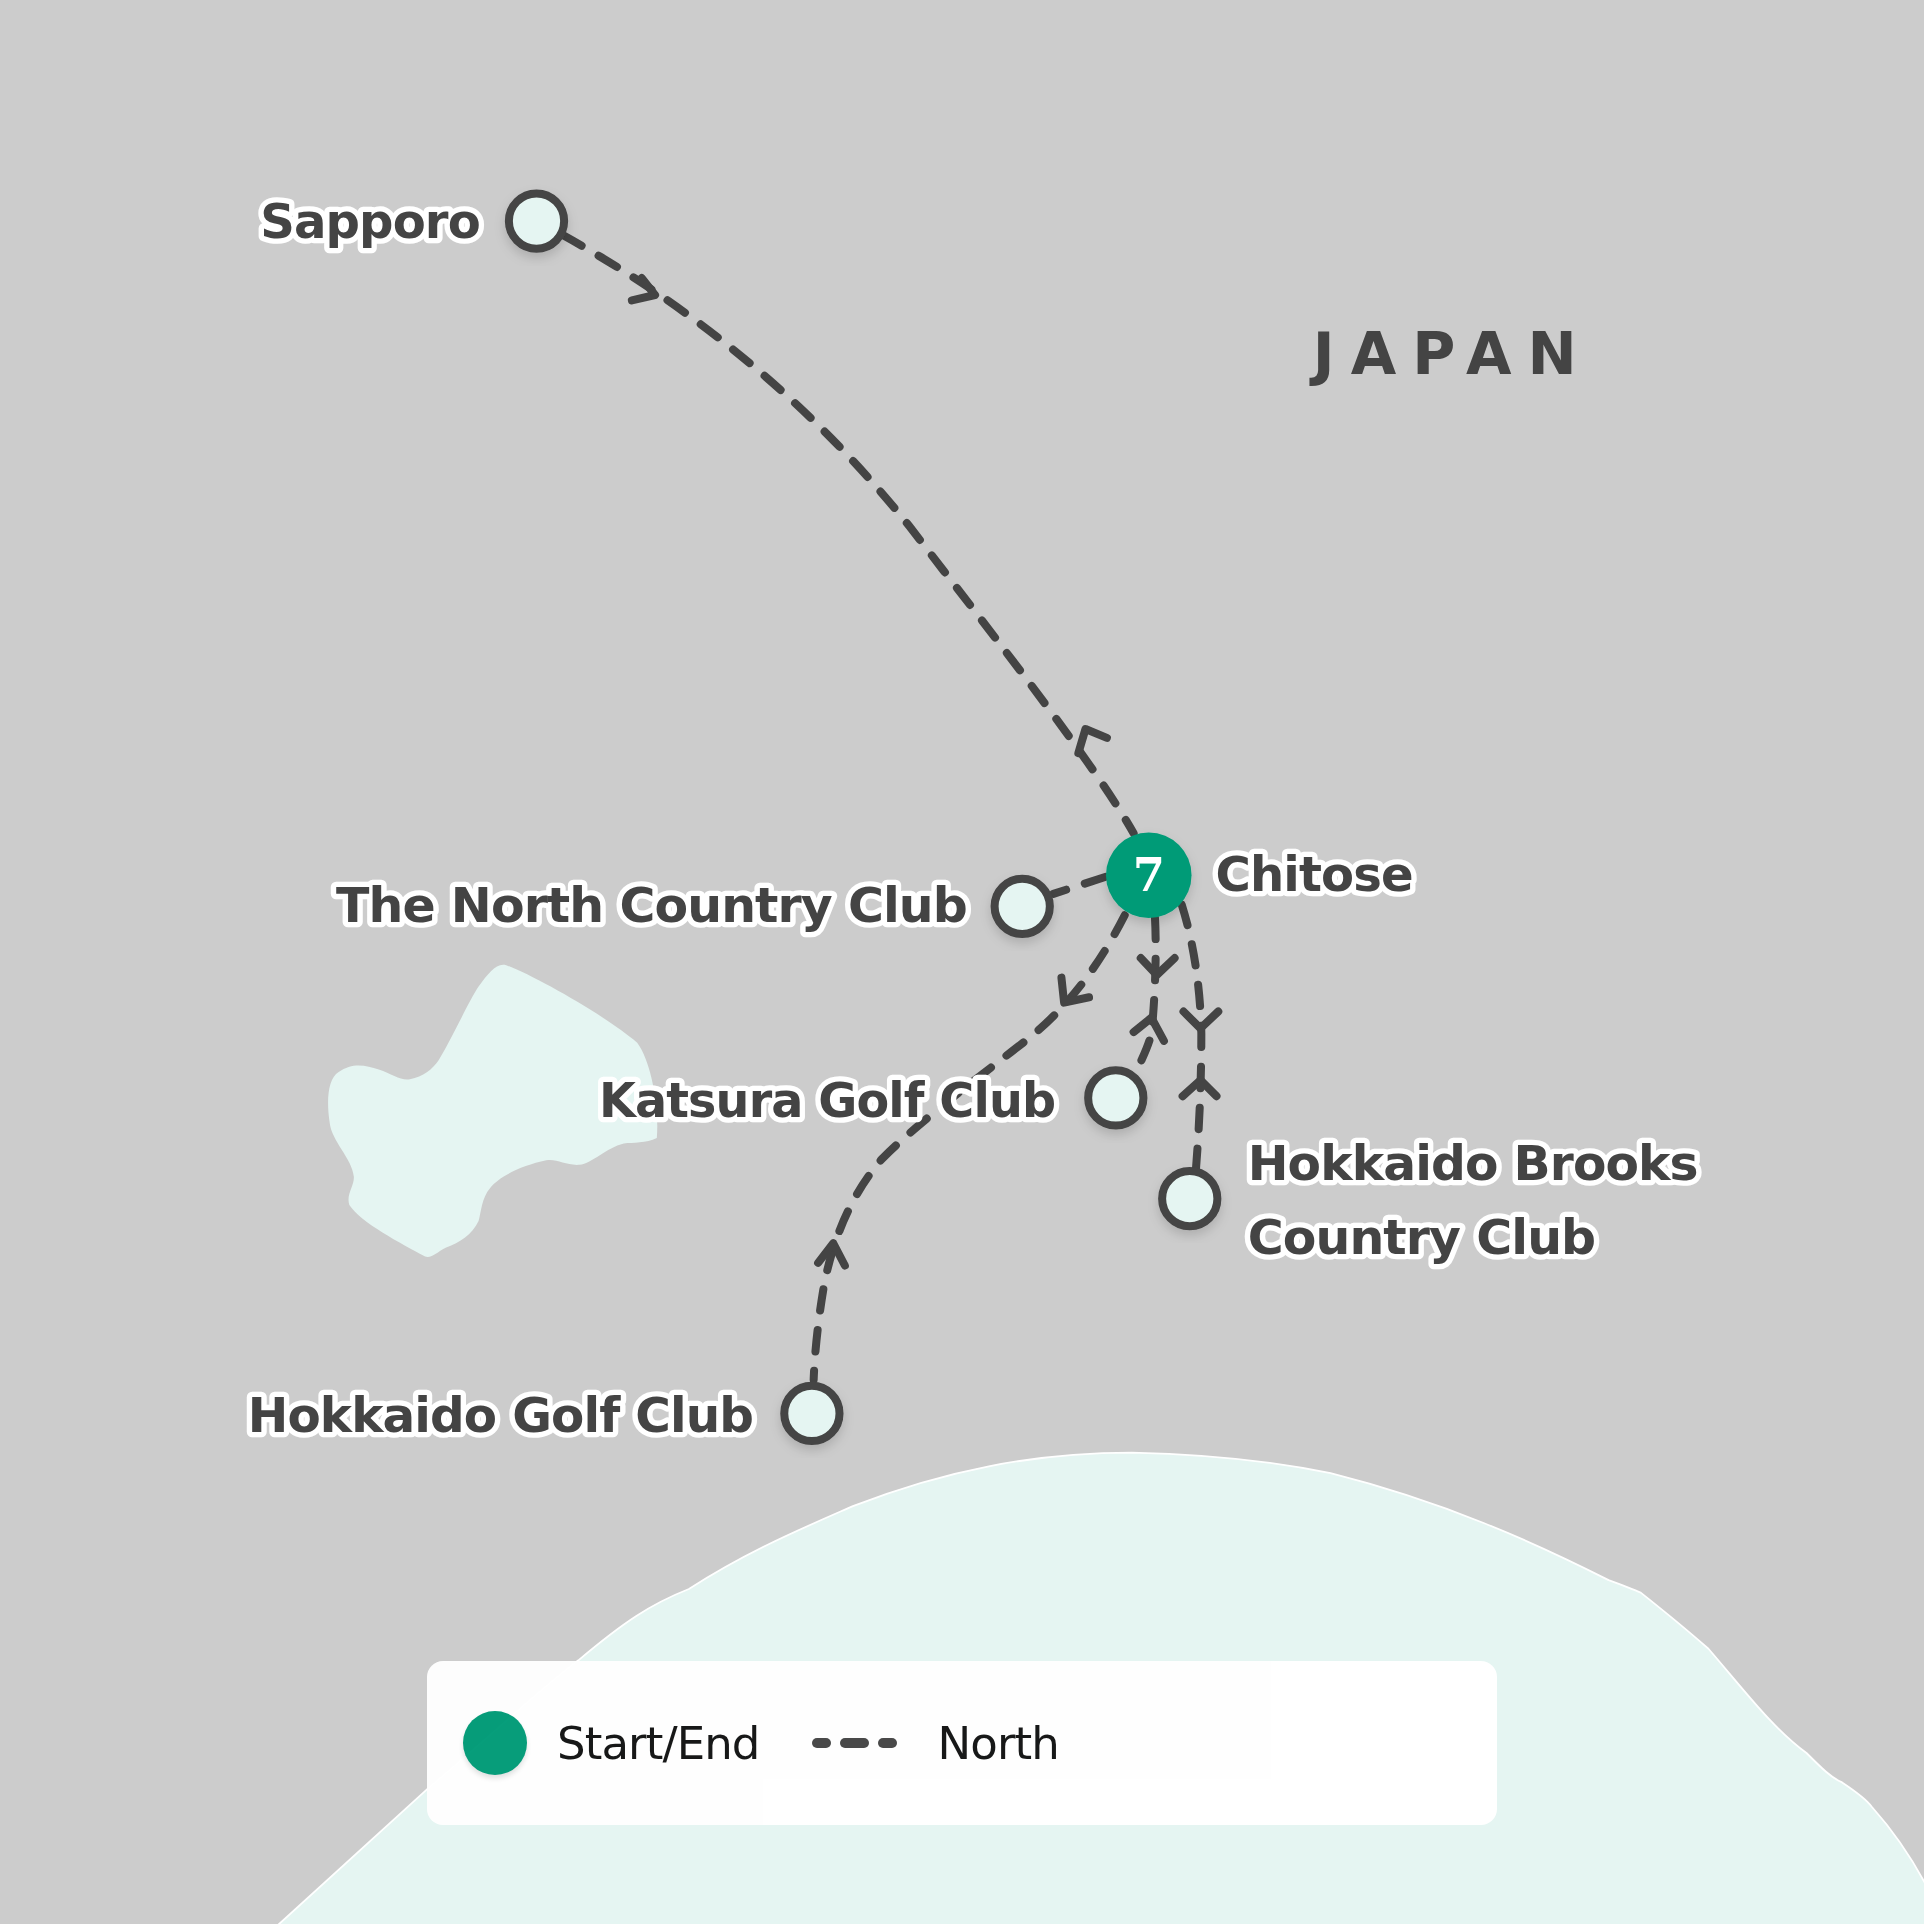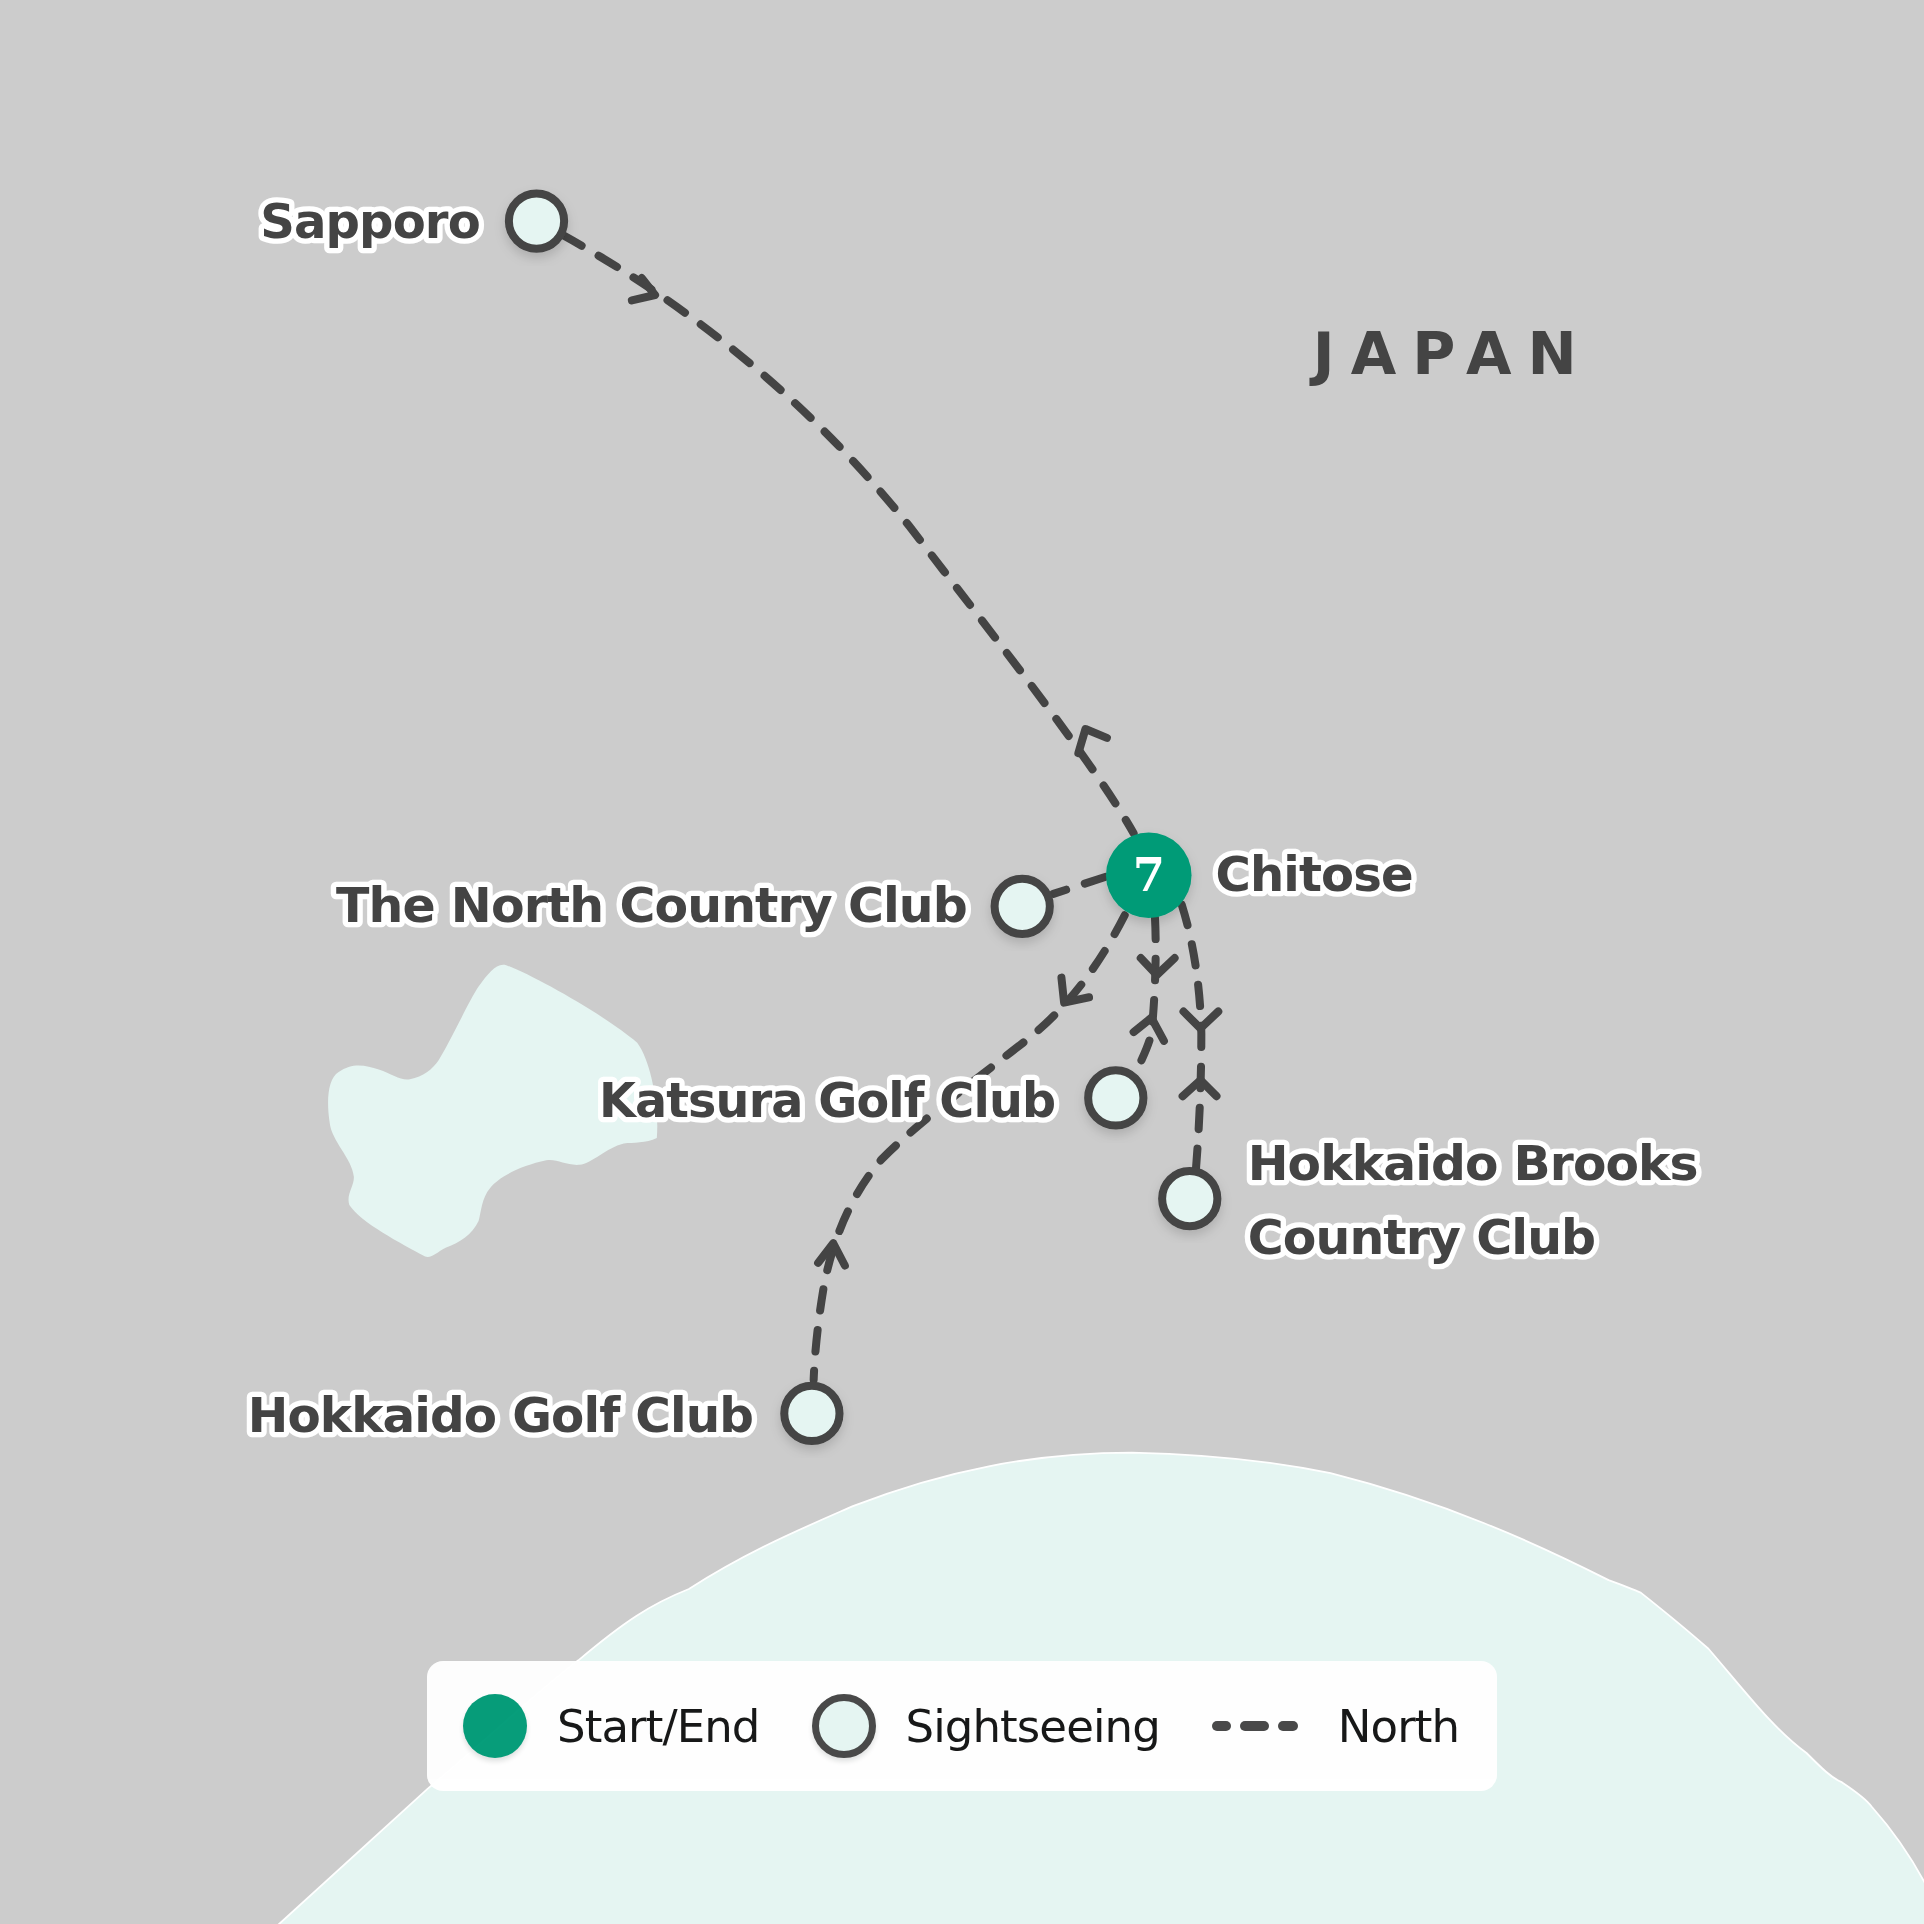--- a/index.html
+++ b/index.html
@@ -21,21 +21,21 @@
     fill: #444444;
     letter-spacing: 18px;
   }
   .route { fill: none; stroke: #444444; stroke-width: 9; stroke-linecap: round; stroke-dasharray: 24 22; }
   .arrow { fill: none; stroke: #444444; stroke-width: 9; stroke-linecap: round; stroke-linejoin: round; }
   .marker-sight { fill: #e5f5f2; stroke: #444444; stroke-width: 9; }
   .marker-start { fill: #009b77; }
   .marker-num { font-family: "DejaVu Serif", serif; font-weight: bold; fill: #ffffff; }
 
   .legend {
-    position: absolute; left: 427px; top: 1661px; width: 1070px; height: 130px;
+    position: absolute; left: 427px; top: 1661px; width: 1070px; height: 164px;
     background: #ffffff; border-radius: 16px; opacity: 0.97;
     display: flex; align-items: center; box-sizing: border-box; padding-left: 36px;
   }
   .legend-item { display: flex; align-items: center; margin-right: 52px; }
   .legend-dot-start { width: 64px; height: 64px; border-radius: 50%; background: #009b77; box-shadow: 0 3.6px 5.3px rgba(0,0,0,0.12); }
   .legend-dot-sight { width: 50px; height: 50px; border-radius: 50%; background: #e5f5f2; border: 7.1px solid #444444; box-shadow: 0 3.6px 5.3px rgba(0,0,0,0.12); }
   .legend-dash { display: flex; align-items: center; gap: 9px; width: 96px; }
   .legend-dash span { display: block; height: 9.8px; border-radius: 5.3px; background: #444444; }
   .legend-label { font-family: "DejaVu Sans", sans-serif; font-size: 45px; color: #111111; margin-left: 30px; letter-spacing: -0.9px; }
 </style>
@@ -114,24 +114,20 @@
     <text class="place-label" x="278" y="1607" font-size="54" textLength="567" lengthAdjust="spacingAndGlyphs">Hokkaido Golf Club</text>
   </g>
 </svg>
 
 <div class="legend">
   <div class="legend-item">
     <span class="legend-dot-start"></span>
     <span class="legend-label">Start/End</span>
   </div>
   <div class="legend-item">
-    <span class="legend-dot-sight"></span>
-    <span class="legend-label">Sightseeing</span>
-  </div>
-  <div class="legend-item">
     <span class="legend-dash">
       <span style="width:19.6px"></span>
         <span style="width:28.5px"></span>
         <span style="width:19.6px"></span>
     </span>
     <span class="legend-label">North</span>
   </div>
 </div>
 
 

